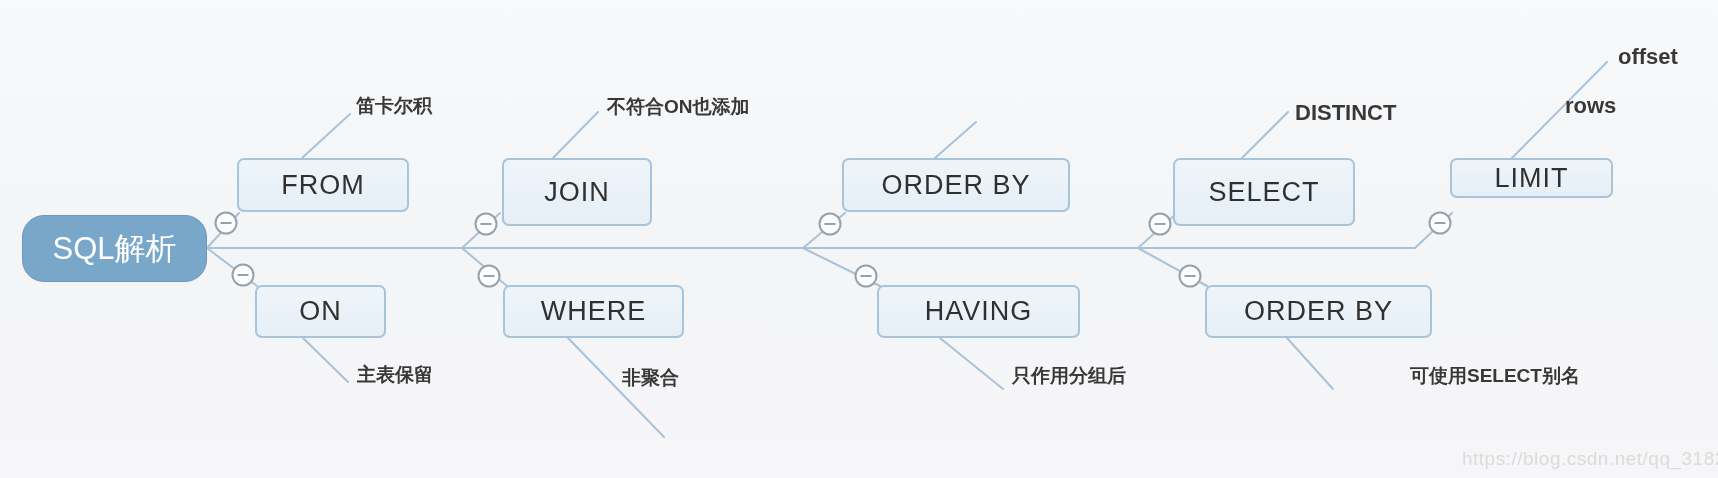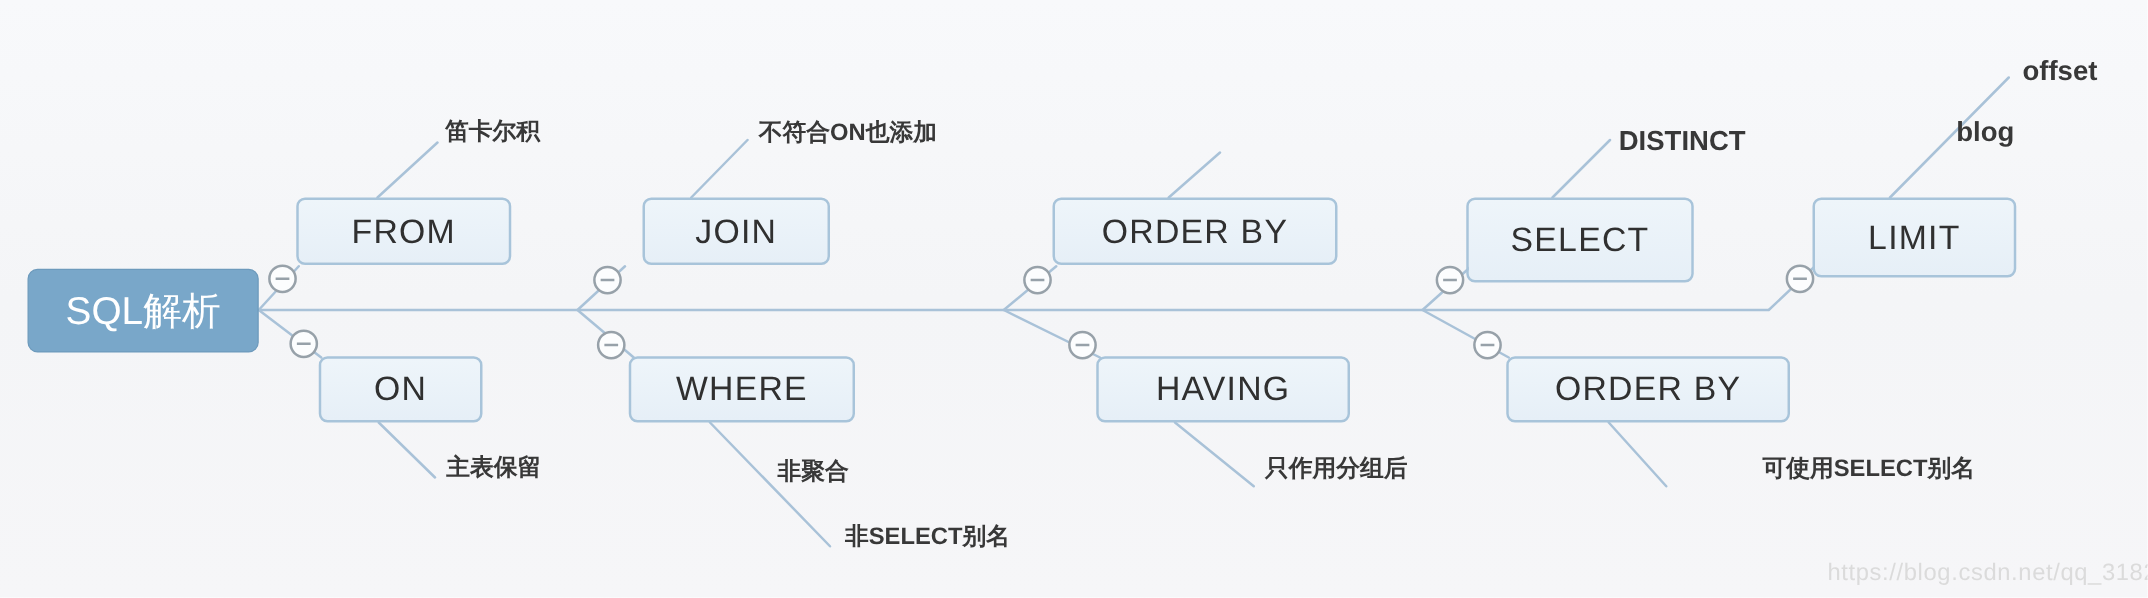--- a/index.html
+++ b/index.html
@@ -24,21 +24,21 @@
     border:2px solid #a8c4da;
     border-radius:7px;
     color:#303030;
     font-size:27px;
     letter-spacing:1px;
     white-space:nowrap;
   }
   .node.root{
     background:#79a7c9;
     border:1px solid #6d9abc;
-    border-radius:8px;
+    border-radius:22px;
     color:#ffffff;
     font-size:31px;
     letter-spacing:0;
   }
   .note{
     position:absolute;
     color:#383838;
     font-size:19px;
     font-weight:600;
     white-space:nowrap;
@@ -115,37 +115,36 @@
       <g>
         <circle cx="1440" cy="223" r="10.5" fill="#fcfdfe"></circle>
           <line x1="1434.5" y1="223" x2="1445.5" y2="223"></line>
       </g>
     </g>
   </svg>
 
   <div class="node root" style="left:22px;top:215px;width:185px;height:67px">SQL解析</div>
 
   <div class="node" style="left:237px;top:158px;width:172px;height:54px">FROM</div>
-  <div class="node" style="left:514px;top:158px;width:150px;height:54px">JOIN</div>
+  <div class="node" style="left:502px;top:158px;width:150px;height:68px">JOIN</div>
   <div class="node" style="left:842px;top:158px;width:228px;height:54px">ORDER BY</div>
   <div class="node" style="left:1173px;top:158px;width:182px;height:68px">SELECT</div>
-  <div class="node" style="left:1450px;top:158px;width:163px;height:64px">LIMIT</div>
+  <div class="node" style="left:1450px;top:158px;width:163px;height:40px">LIMIT</div>
 
   <div class="node" style="left:255px;top:285px;width:131px;height:53px">ON</div>
   <div class="node" style="left:503px;top:285px;width:181px;height:53px">WHERE</div>
   <div class="node" style="left:877px;top:285px;width:203px;height:53px">HAVING</div>
   <div class="node" style="left:1205px;top:285px;width:227px;height:53px">ORDER BY</div>
 
   <div class="note" style="left:356px;top:95px">笛卡尔积</div>
   <div class="note" style="left:607px;top:96px">不符合ON也添加</div>
   <div class="note en" style="left:1295px;top:100px">DISTINCT</div>
   <div class="note en" style="left:1618px;top:44px">offset</div>
-  <div class="note en" style="left:1565px;top:93px">blog</div>
+  <div class="note en" style="left:1565px;top:93px">rows</div>
 
   <div class="note" style="left:357px;top:364px">主表保留</div>
   <div class="note" style="left:622px;top:367px">非聚合</div>
-  <div class="note" style="left:676px;top:419px">非SELECT别名</div>
   <div class="note" style="left:1012px;top:365px">只作用分组后</div>
   <div class="note" style="left:1410px;top:365px">可使用SELECT别名</div>
 
   <div class="watermark">https://blog.csdn.net/qq_31821675</div>
 
 </div>
 
 </body></html>

